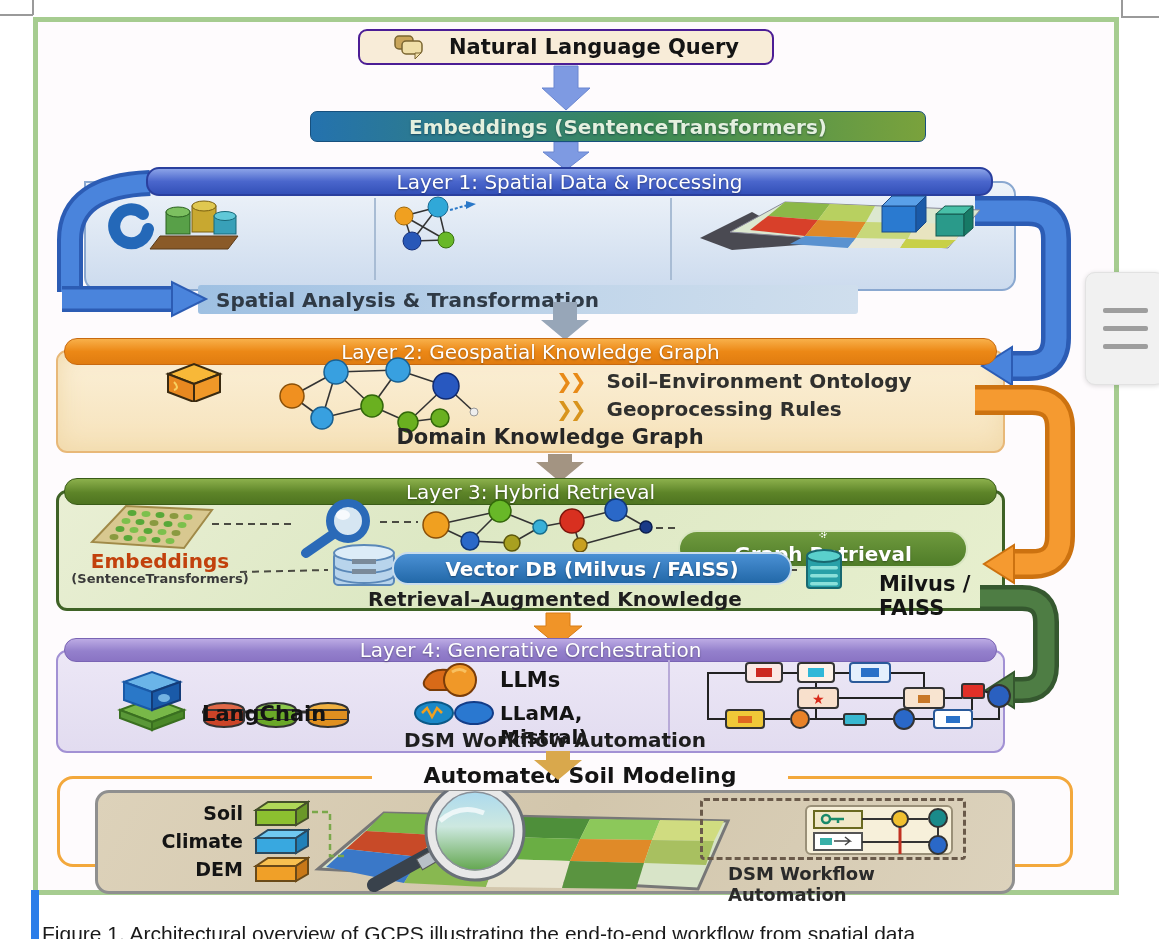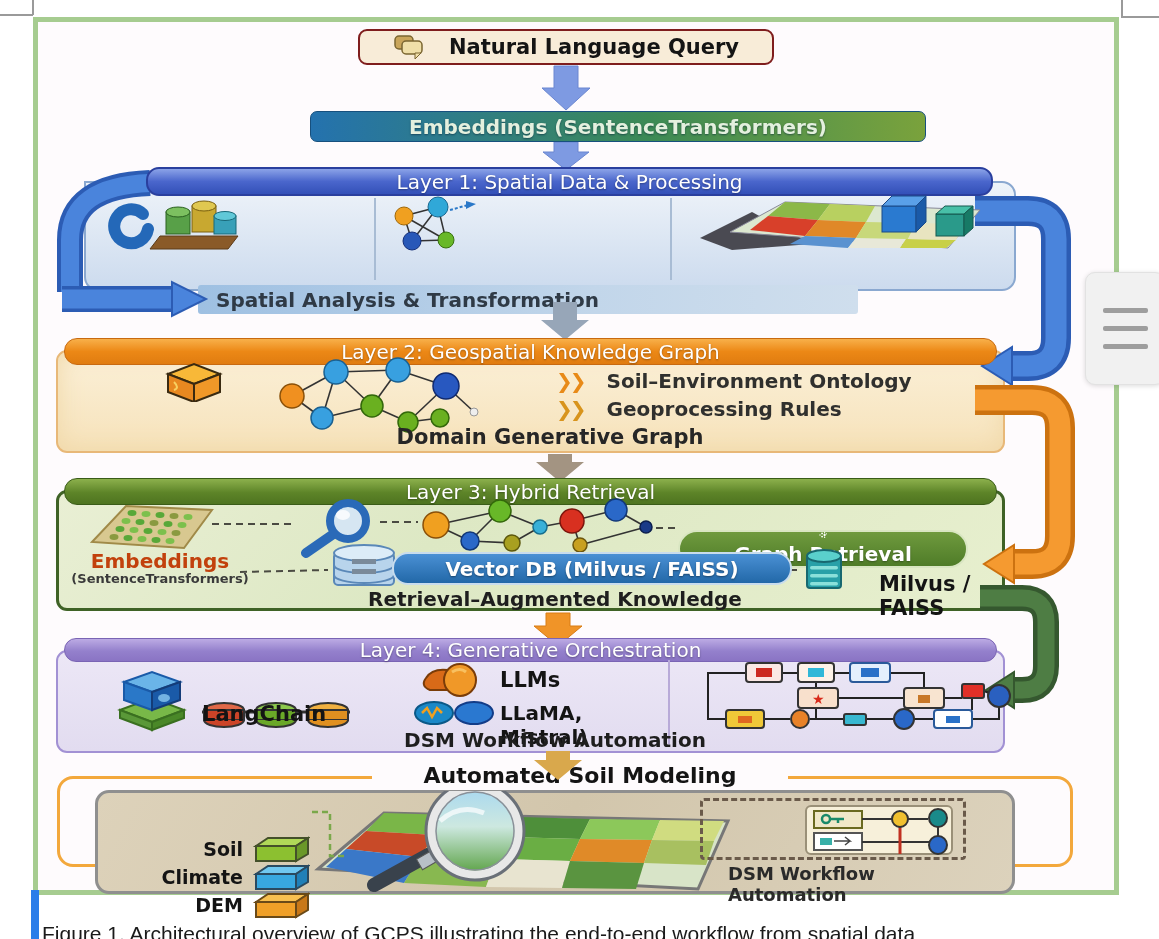--- a/index.html
+++ b/index.html
@@ -57,21 +57,21 @@
 
     <polygon points="546,613 570,613 570,626 582,626 558,646 534,626 546,626" fill="#f09428" stroke="#d87c14"></polygon>
 
     <path d="M980 598 L1022 598 Q1046 598 1046 622 L1046 666 Q1046 690 1022 690 L1012 690" fill="none" stroke="#35582f" stroke-width="26"></path>
     <path d="M980 598 L1022 598 Q1046 598 1046 622 L1046 666 Q1046 690 1022 690 L1012 690" fill="none" stroke="#4e7d44" stroke-width="17"></path>
     <polygon points="1014,672 1014,708 986,690" fill="#4e7d44" stroke="#35582f" stroke-width="2"></polygon>
 
     <polygon points="546,751 570,751 570,760 582,760 558,780 534,760 546,760" fill="#d9a84c"></polygon>
   </svg>
 
-  <div class="abs" style="left:358px;top:29px;width:416px;height:36px;background:#f8ecd8;border:2px solid #7f1d1d;border-radius:9px;display:flex;align-items:center;justify-content:center;gap:22px;z-index:5;">
+  <div class="abs" style="left:358px;top:29px;width:416px;height:36px;background:#f8ecd8;border:2px solid #4c1d95;border-radius:9px;display:flex;align-items:center;justify-content:center;gap:22px;z-index:5;">
     <svg width="34" height="26" viewBox="0 0 34 26">
       <rect x="2" y="2" width="18" height="13" rx="4" fill="#c9a55a" stroke="#7a6530" stroke-width="1.5"></rect>
       <rect x="9" y="7" width="20" height="13" rx="4" fill="#f0dfa8" stroke="#7a6530" stroke-width="1.5"></rect>
       <polygon points="22,19 22,25 28,19" fill="#f0dfa8" stroke="#7a6530" stroke-width="1"></polygon>
     </svg>
     <span class="t" style="position:static;font-size:21px;color:#141414;">Natural Language Query</span>
   </div>
 
   <div class="abs" style="left:310px;top:111px;width:616px;height:31px;border-radius:7px;border:1px solid #17507e;
               background:linear-gradient(90deg,#2472ae,#3c8a55 55%,#7aa23c);display:flex;align-items:center;justify-content:center;z-index:5;">
@@ -191,21 +191,21 @@
   </svg>
 
   <div class="t" style="left:556px;top:369px;width:430px;font-size:20px;color:#30302e;z-index:6;">
     <span style="color:#e88a18;letter-spacing:-3px;margin-right:16px;">❯❯</span>
     <span>Soil–Environment Ontology</span>
   </div>
   <div class="t" style="left:556px;top:397px;width:430px;font-size:20px;color:#30302e;z-index:6;">
     <span style="color:#d8941c;letter-spacing:-3px;margin-right:16px;">❯❯</span>
     <span>Geoprocessing Rules</span>
   </div>
-  <div class="t c" style="left:330px;top:425px;width:440px;font-size:21px;color:#262626;z-index:6;">Domain Generative Graph</div>
+  <div class="t c" style="left:330px;top:425px;width:440px;font-size:21px;color:#262626;z-index:6;">Domain Knowledge Graph</div>
 
   <div class="panel" style="left:56px;top:490px;width:949px;height:121px;background:linear-gradient(135deg,#e9efd4,#dde8c4 40%,#e7efce);border:3px solid #3f6226;"></div>
   <div class="hdr" style="left:64px;top:478px;width:933px;height:27px;background:linear-gradient(180deg,#8cb04c,#5d8428 55%,#4e7420);border:1px solid #3a5c18;">
     <span>Layer 3: Hybrid Retrieval</span>
   </div>
 
   <svg class="abs" style="left:0;top:0;z-index:5;pointer-events:none;" width="1159" height="939" viewBox="0 0 1159 939">
     <g stroke="#4a4a42" stroke-width="2" stroke-dasharray="7 5" fill="none">
       <path d="M212 524 L292 524"></path>
         <path d="M380 522 L418 522"></path>
@@ -393,21 +393,21 @@
     </g>
     <text x="118" y="46" font-size="14" fill="#d82a1a" font-weight="bold">★</text>
   </svg>
   <div class="t c" style="left:330px;top:728px;width:450px;font-size:20px;color:#1e1e1e;z-index:6;">DSM Workflow Automation</div>
 
   <div class="abs" style="left:57px;top:776px;width:1016px;height:91px;border:3px solid #f3a83c;border-radius:16px;z-index:1;"></div>
   <div class="t c" style="left:372px;top:763px;width:416px;font-size:22px;color:#141414;background:#fefbfd;z-index:3;">Automated Soil Modeling</div>
 
   <div class="abs" style="left:95px;top:790px;width:920px;height:104px;background:linear-gradient(120deg,#ddd2ba,#d2c6ac 50%,#dcd2bc);border:3px solid #8f8f8f;border-radius:14px;z-index:2;overflow:hidden;"></div>
 
-  <div class="abs" style="left:130px;top:799px;width:180px;z-index:6;margin-top:36px;">
+  <div class="abs" style="left:130px;top:799px;width:180px;z-index:6;">
     <div class="legend-row">
       <span class="legend-label">Soil</span>
       <svg width="58" height="27" viewBox="0 0 58 27">
         <polygon points="4,10 16,2 56,2 44,10" fill="#b0d858" stroke="#44502a" stroke-width="2"></polygon>
         <rect x="4" y="10" width="40" height="15" fill="#8cc030" stroke="#44502a" stroke-width="2"></rect>
         <polygon points="44,10 56,2 56,18 44,25" fill="#6a9828" stroke="#44502a" stroke-width="2"></polygon>
       </svg>
     </div>
     <div class="legend-row">
       <span class="legend-label">Climate</span>

